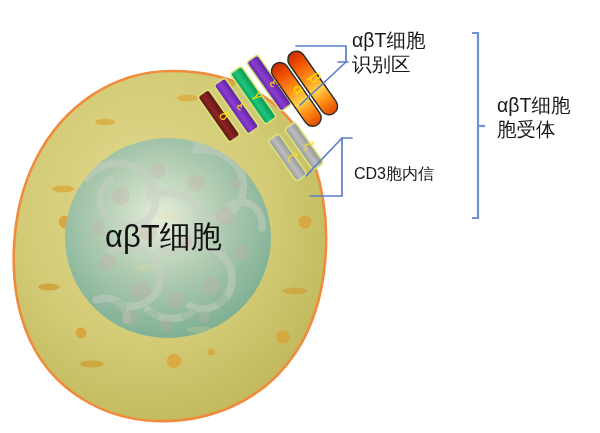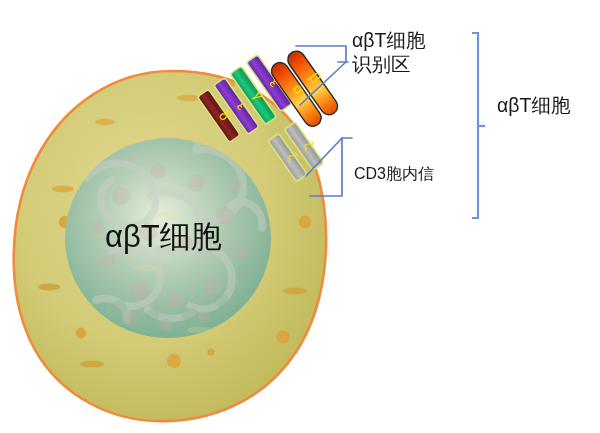--- a/index.html
+++ b/index.html
@@ -224,13 +224,13 @@
     <path d="M478,126 L485,126"></path>
   </g>
 
   <text x="105" y="247" font-size="31" fill="#121212" font-family="'Liberation Sans','DejaVu Sans',sans-serif">αβT细胞</text>
 </svg>
 
 <div class="label" id="label-extracellular"><span>αβT细胞</span><br><span>识别区</span></div>
 
 <div class="label" id="label-cd3"><span>CD3胞内信</span><br></div>
 
-<div class="label" id="label-tcr"><span>αβT细胞</span><br></div>
+<div class="label" id="label-tcr"><span>αβT细胞</span><br><span>胞受体</span></div>
 
 </body></html>

